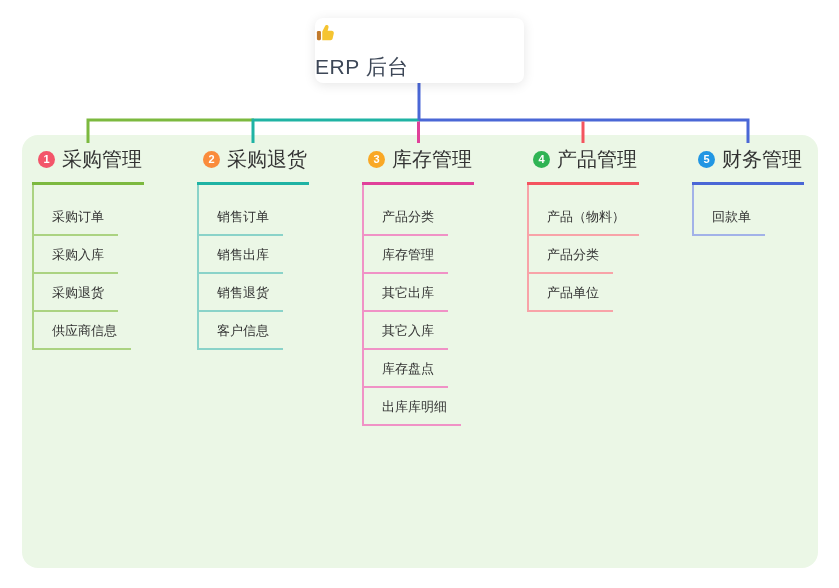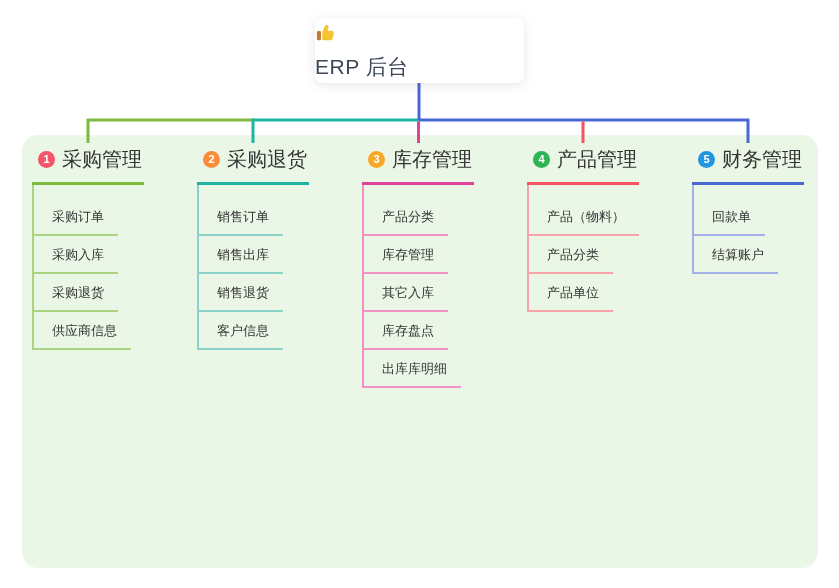--- a/index.html
+++ b/index.html
@@ -85,20 +85,21 @@
   </div>
 
   <div class="branch" style="left: 362px; --c: #e0419a; --cl: #f092c6; --badge: #f9a825;">
     <div class="branch-header">
       <span class="badge">3</span>
       <span class="branch-label">库存管理</span>
     </div>
     <div class="children">
       <div class="child">产品分类</div>
       <div class="child">库存管理</div>
+      <div class="child">其它出库</div>
       <div class="child">其它入库</div>
       <div class="child">库存盘点</div>
       <div class="child">出库库明细</div>
     </div>
   </div>
 
   <div class="branch" style="left: 527px; --c: #f4545f; --cl: #f8a3a8; --badge: #2fb454;">
     <div class="branch-header">
       <span class="badge">4</span>
       <span class="branch-label">产品管理</span>
@@ -110,17 +111,16 @@
     </div>
   </div>
 
   <div class="branch" style="left: 692px; --c: #4a67d6; --cl: #a2b2e8; --badge: #2196e3;">
     <div class="branch-header">
       <span class="badge">5</span>
       <span class="branch-label">财务管理</span>
     </div>
     <div class="children">
       <div class="child">回款单</div>
-      <div class="child">结算账户</div>
     </div>
   </div>
 
 </div>
 
 </body></html>

